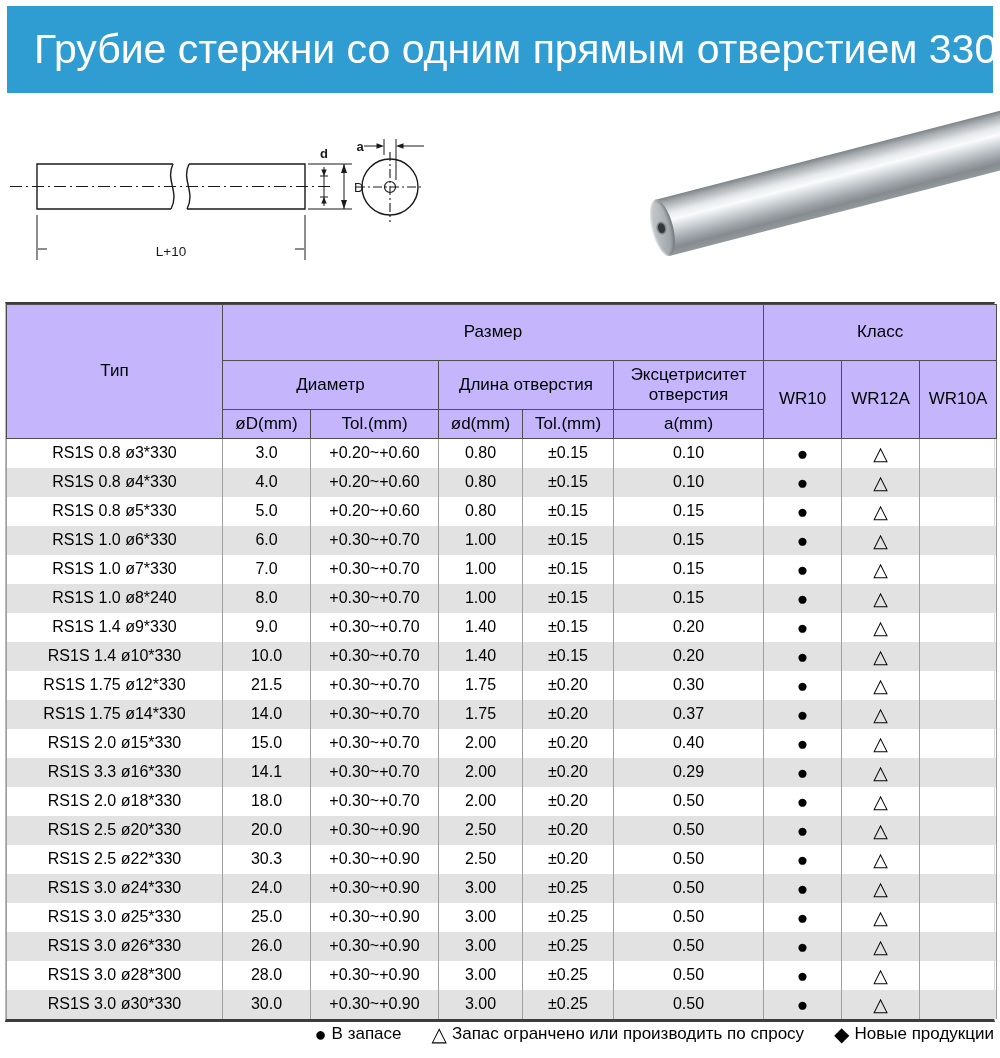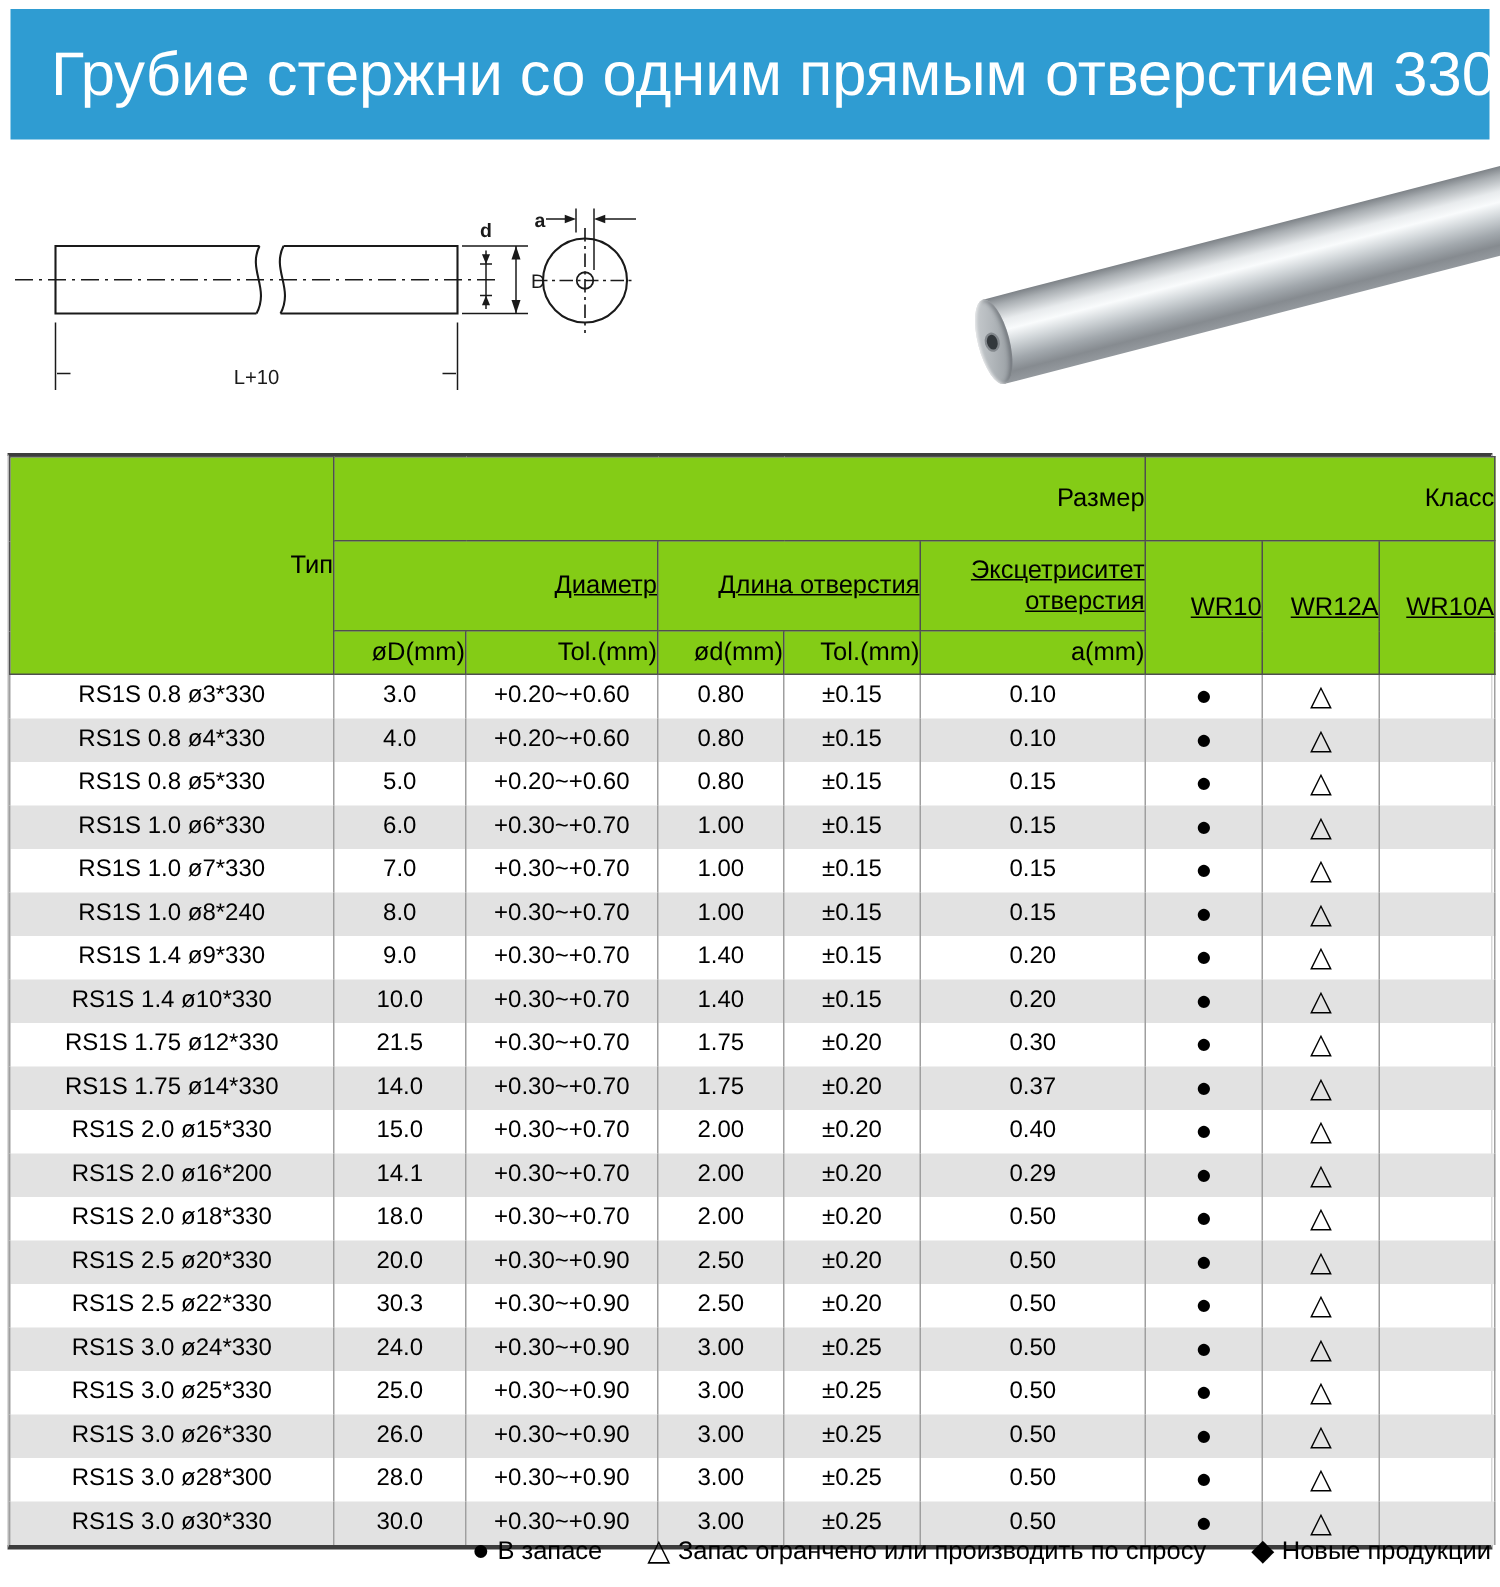--- a/index.html
+++ b/index.html
@@ -28,24 +28,24 @@
     background:linear-gradient(105deg,#cdd1d4 0%, #b3b8bc 45%, #8e9499 100%);
     box-shadow:inset 1px 0 2px rgba(255,255,255,.7), inset -2px 0 3px rgba(60,65,70,.45); }
   .rod-hole { position:absolute; left:6px; top:24px; width:7px; height:10px; border-radius:50%;
     background:#33383c; box-shadow:0 0 0 1.5px #83888d; }
 
   
   .table-wrap { position:absolute; left:5px; top:302px; width:990px;
     border-top:2px solid #3c3c3c; border-bottom:3px solid #3c3c3c;
     border-left:1px solid #b9b9b9; border-right:1px solid #d9d9d9; }
   table { border-collapse:collapse; table-layout:fixed; width:990px; }
-  th { background:#84cc16; font-weight:400; font-size:17px;
-    border:1px solid #4f4f4f; text-align:right; vertical-align:middle; line-height:1.2; }
+  th { background:#c4b5fd; font-weight:400; font-size:17px;
+    border:1px solid #4f4f4f; text-align:center; vertical-align:middle; line-height:1.2; }
   .h1 { height:56px; }
-  .h2 { height:60px;text-decoration:underline; }
+  .h2 { height:49px; }
   .h3 { height:29px; }
   tbody td { height:29px; font-size:16px; text-align:center; vertical-align:middle;
     border-left:1px solid #9f9f9f; border-right:1px solid #9f9f9f; white-space:nowrap; }
   tbody tr:nth-child(even) { background:#e2e2e2; }
   td.sym { font-size:19px; line-height:1; }
 
   
   .legend { position:absolute; top:1024px; right:6px; display:flex; align-items:center;
     gap:30px; font-size:17px; white-space:nowrap; }
   .legend-item { display:flex; align-items:center; gap:5px; }
@@ -271,21 +271,21 @@
     <td>+0.30~+0.70</td>
     <td>2.00</td>
     <td>±0.20</td>
     <td>0.40</td>
     <td class="sym">●</td>
     <td class="sym">△</td>
     <td class="sym"></td>
   </tr>
 
   <tr>
-    <td>RS1S 2.0 ø16*200</td>
+    <td>RS1S 3.3 ø16*330</td>
     <td>14.1</td>
     <td>+0.30~+0.70</td>
     <td>2.00</td>
     <td>±0.20</td>
     <td>0.29</td>
     <td class="sym">●</td>
     <td class="sym">△</td>
     <td class="sym"></td>
   </tr>
 

